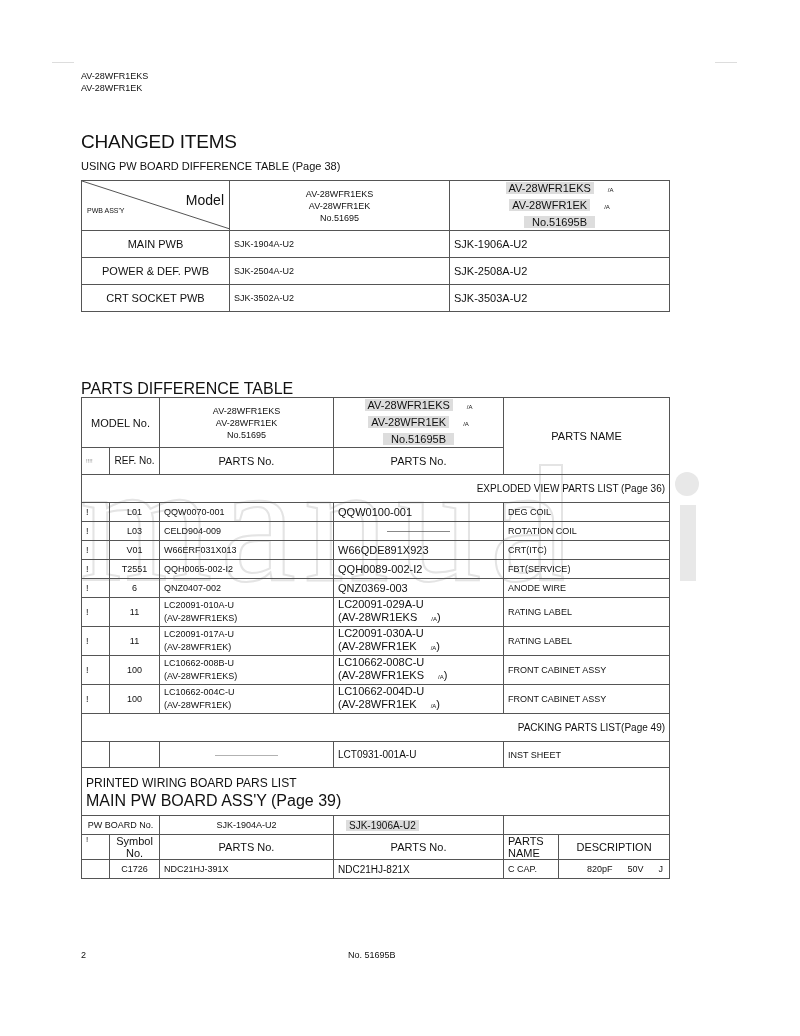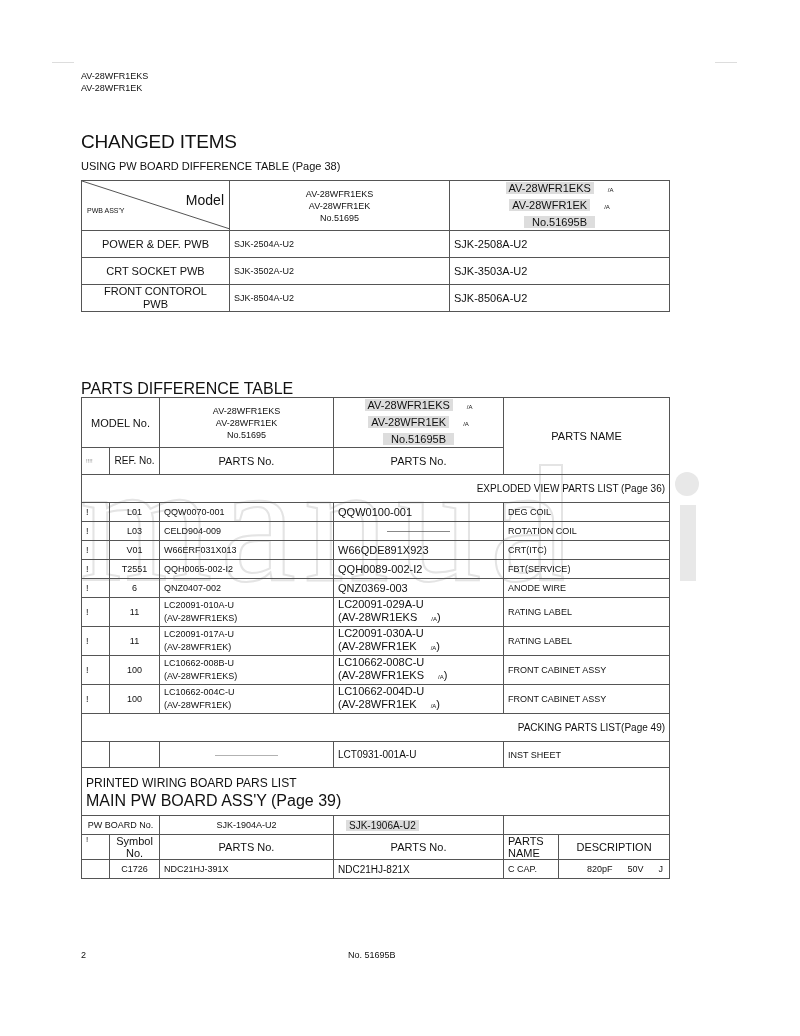--- a/index.html
+++ b/index.html
@@ -80,33 +80,33 @@
       <div>AV-28WFR1EK</div>
       <div>No.51695</div>
     </td>
     <td class="center big" style="line-height:15px">
       <div><span class="hl">AV-28WFR1EKS</span><span class="small">/A</span></div>
       <div><span class="hl">AV-28WFR1EK</span><span class="small">/A</span></div>
       <div><span class="hl" style="padding:0 8px">No.51695B</span></div>
     </td>
   </tr>
   <tr>
+    <td class="center big">MAIN PWB</td>
+    <td>SJK-1904A-U2</td>
+    <td class="big">SJK-1906A-U2</td>
+  </tr>
+  <tr>
     <td class="center big">POWER &amp; DEF. PWB</td>
     <td>SJK-2504A-U2</td>
     <td class="big">SJK-2508A-U2</td>
   </tr>
   <tr>
     <td class="center big">CRT SOCKET PWB</td>
     <td>SJK-3502A-U2</td>
     <td class="big">SJK-3503A-U2</td>
-  </tr>
-  <tr>
-    <td class="center big" style="padding:0 14px;line-height:13px">FRONT CONTOROL PWB</td>
-    <td>SJK-8504A-U2</td>
-    <td class="big">SJK-8506A-U2</td>
   </tr>
 </tbody>
   </table>
 
 <div class="abs sec2">PARTS DIFFERENCE TABLE</div>
 
 <table id="t2">
   <colgroup>
     <col style="width:28px">
       <col style="width:50px">

